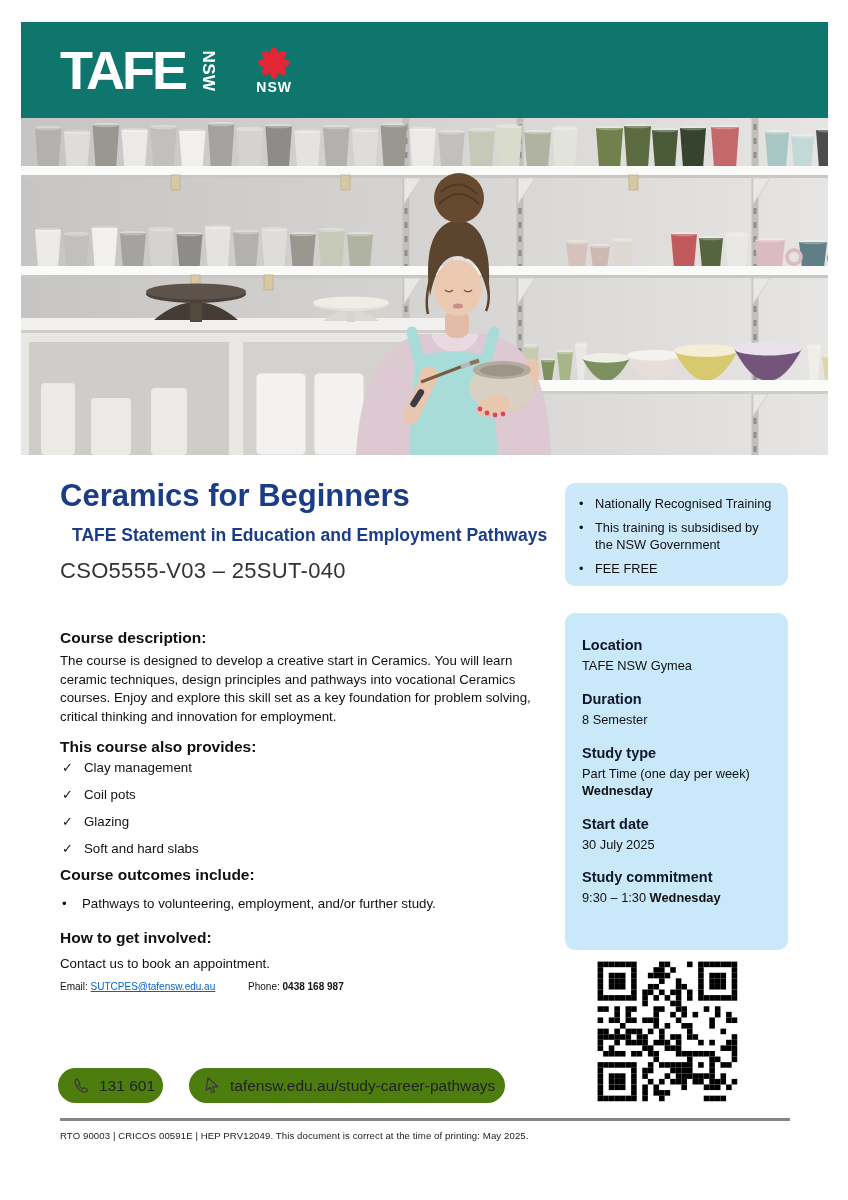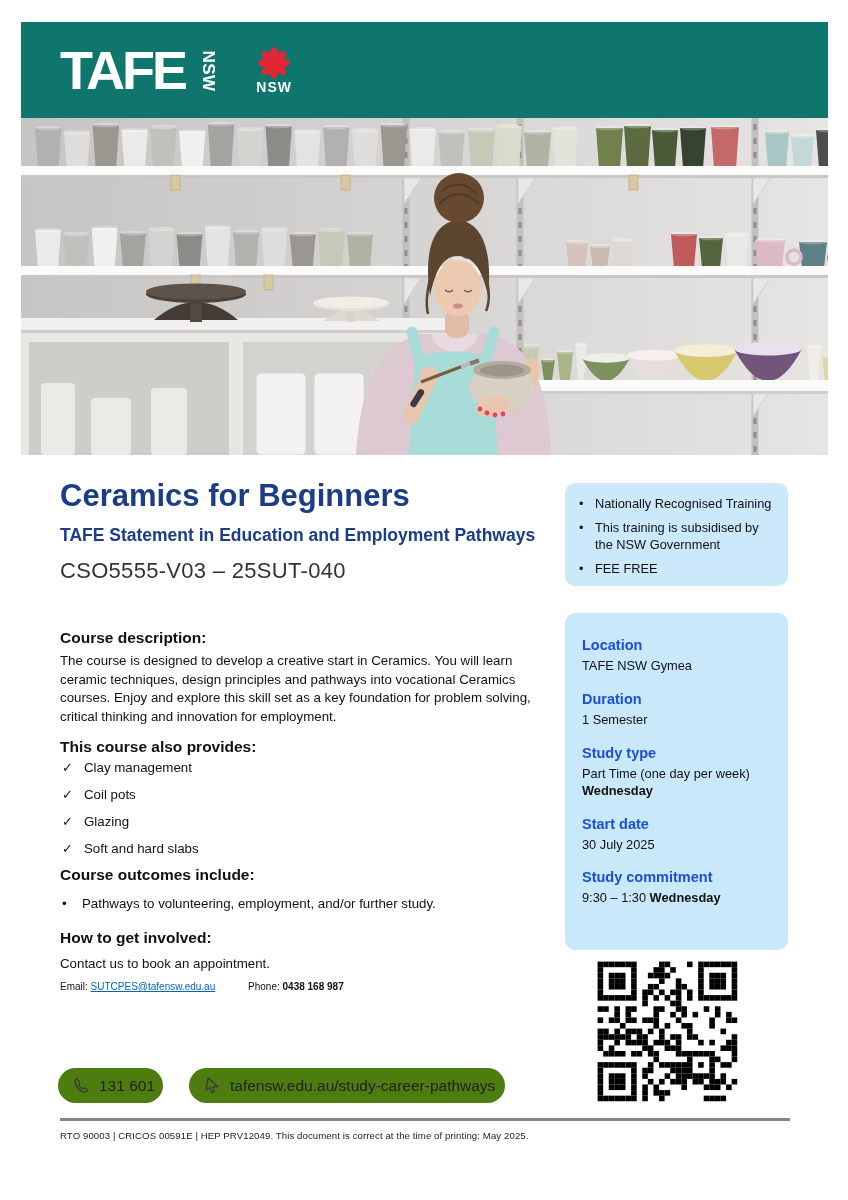--- a/index.html
+++ b/index.html
@@ -15,31 +15,31 @@
   .tafe-word { color:#fff; font-weight:bold; font-size:54px; letter-spacing:-3px; line-height:1; }
   .tafe-vert { color:#fff; font-weight:bold; font-size:17px; letter-spacing:0.5px;
     transform:rotate(90deg); margin-left:2px; margin-top:2px; }
   .waratah-wrap { margin-left:26px; display:flex; flex-direction:column; align-items:center; }
   .waratah-wrap .nsw-txt { color:#fff; font-weight:bold; font-size:14px; letter-spacing:1px; margin-top:-2px; }
   
   .hero { position:absolute; left:21px; top:118px; width:807px; height:337px; overflow:hidden; }
   .hero svg { display:block; }
   
   .course-title { position:absolute; left:60px; top:478px; font-size:31px; font-weight:bold; color:#1b3c87; }
-  .course-subtitle { position:absolute; left:60px; top:525px; font-size:17.5px; font-weight:bold; color:#1b3c87; }
+  .course-subtitle { position:absolute; left:72px; top:525px; font-size:17.5px; font-weight:bold; color:#1b3c87; }
   .course-code { position:absolute; left:60px; top:558px; font-size:22px; color:#333; letter-spacing:0.3px; }
   
   .highlight-box { position:absolute; left:565px; top:483px; width:223px; height:103px;
     background:#cbe9fb; border-radius:10px; padding:13px 12px 0 14px; }
   .hl-item { display:flex; font-size:12.8px; line-height:1.32; margin-bottom:7px; color:#111; }
   .hl-item .dot { width:16px; flex:0 0 16px; }
   
   .details-box { position:absolute; left:565px; top:613px; width:223px; height:337px;
     background:#c9e8fa; border-radius:10px; padding:8px 14px 0 17px; font-size:12.8px; color:#111; }
-  .d-head { font-size:14.5px; font-weight:bold; margin-top:16px; margin-bottom:5px; color:#1d4ed8; }
+  .d-head { font-size:14.5px; font-weight:bold; margin-top:16px; margin-bottom:5px; color:#0f172a; }
   .d-line { line-height:1.32; }
   .bold { font-weight:bold; }
   
   .sec-head { position:absolute; left:60px; font-size:15.5px; font-weight:bold; color:#111; }
   .body-text { position:absolute; left:60px; width:480px; font-size:13.3px; line-height:1.4; color:#111; }
   .check-list { position:absolute; left:62px; top:760px; }
   .check-item { display:flex; font-size:13.3px; margin-bottom:12px; color:#111; }
   .check-item .chk { width:22px; flex:0 0 22px; font-size:13px; }
   .outcome-item { position:absolute; left:62px; top:896px; display:flex; font-size:13.3px; color:#111; }
   .outcome-item .dot { width:20px; flex:0 0 20px; }
@@ -378,21 +378,21 @@
     <div class="hl-item">
       <span class="dot">•</span>
       <span>FEE FREE</span>
     </div>
   </div>
 
   <div class="details-box">
     <div class="d-head">Location</div>
     <div class="d-line">TAFE NSW Gymea</div>
     <div class="d-head">Duration</div>
-    <div class="d-line">1 Semester</div>
+    <div class="d-line">8 Semester</div>
     <div class="d-head">Study type</div>
     <div class="d-line">Part Time (one day per week)</div>
     <div class="d-line bold">Wednesday</div>
     <div class="d-head">Start date</div>
     <div class="d-line">30 July 2025</div>
     <div class="d-head">Study commitment</div>
     <div class="d-line"><span>9:30 – 1:30</span>&nbsp;<span class="bold">Wednesday</span></div>
   </div>
 
   <div class="sec-head" style="top:629px;">Course description:</div>

